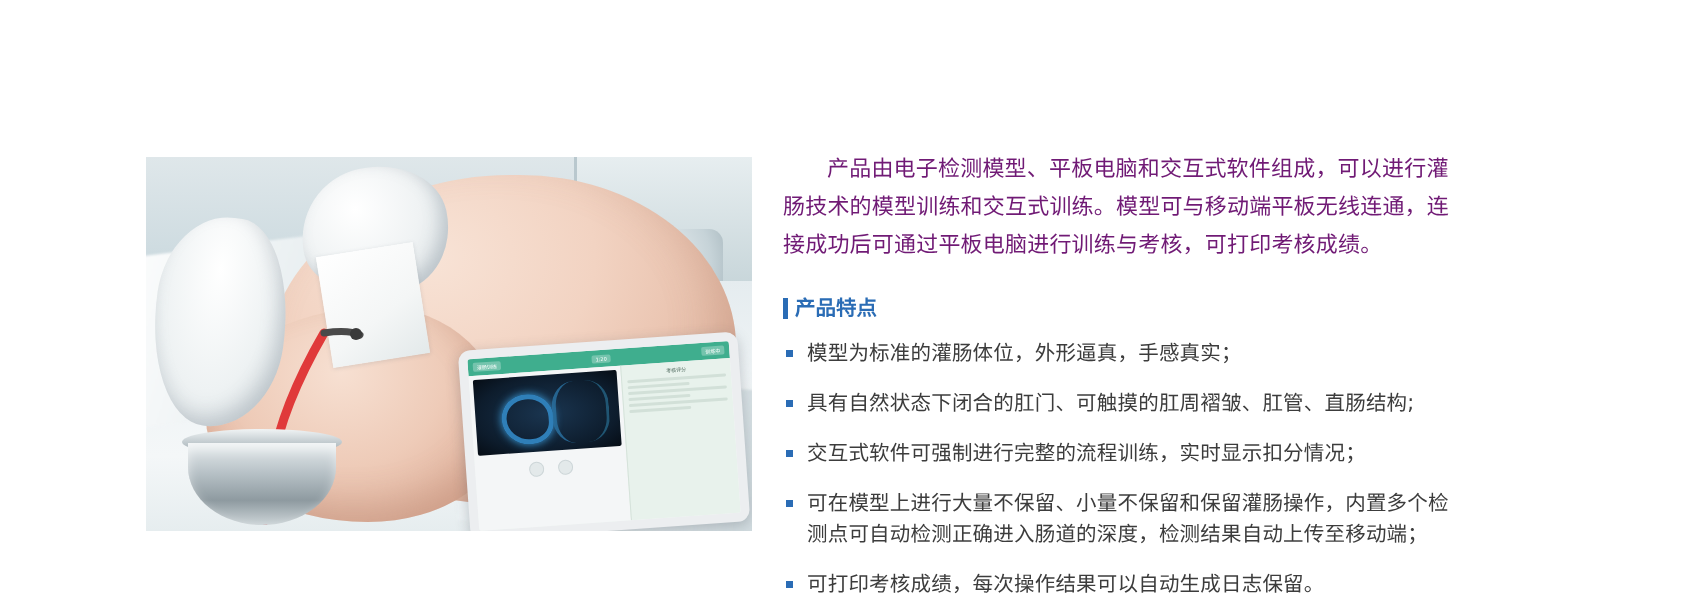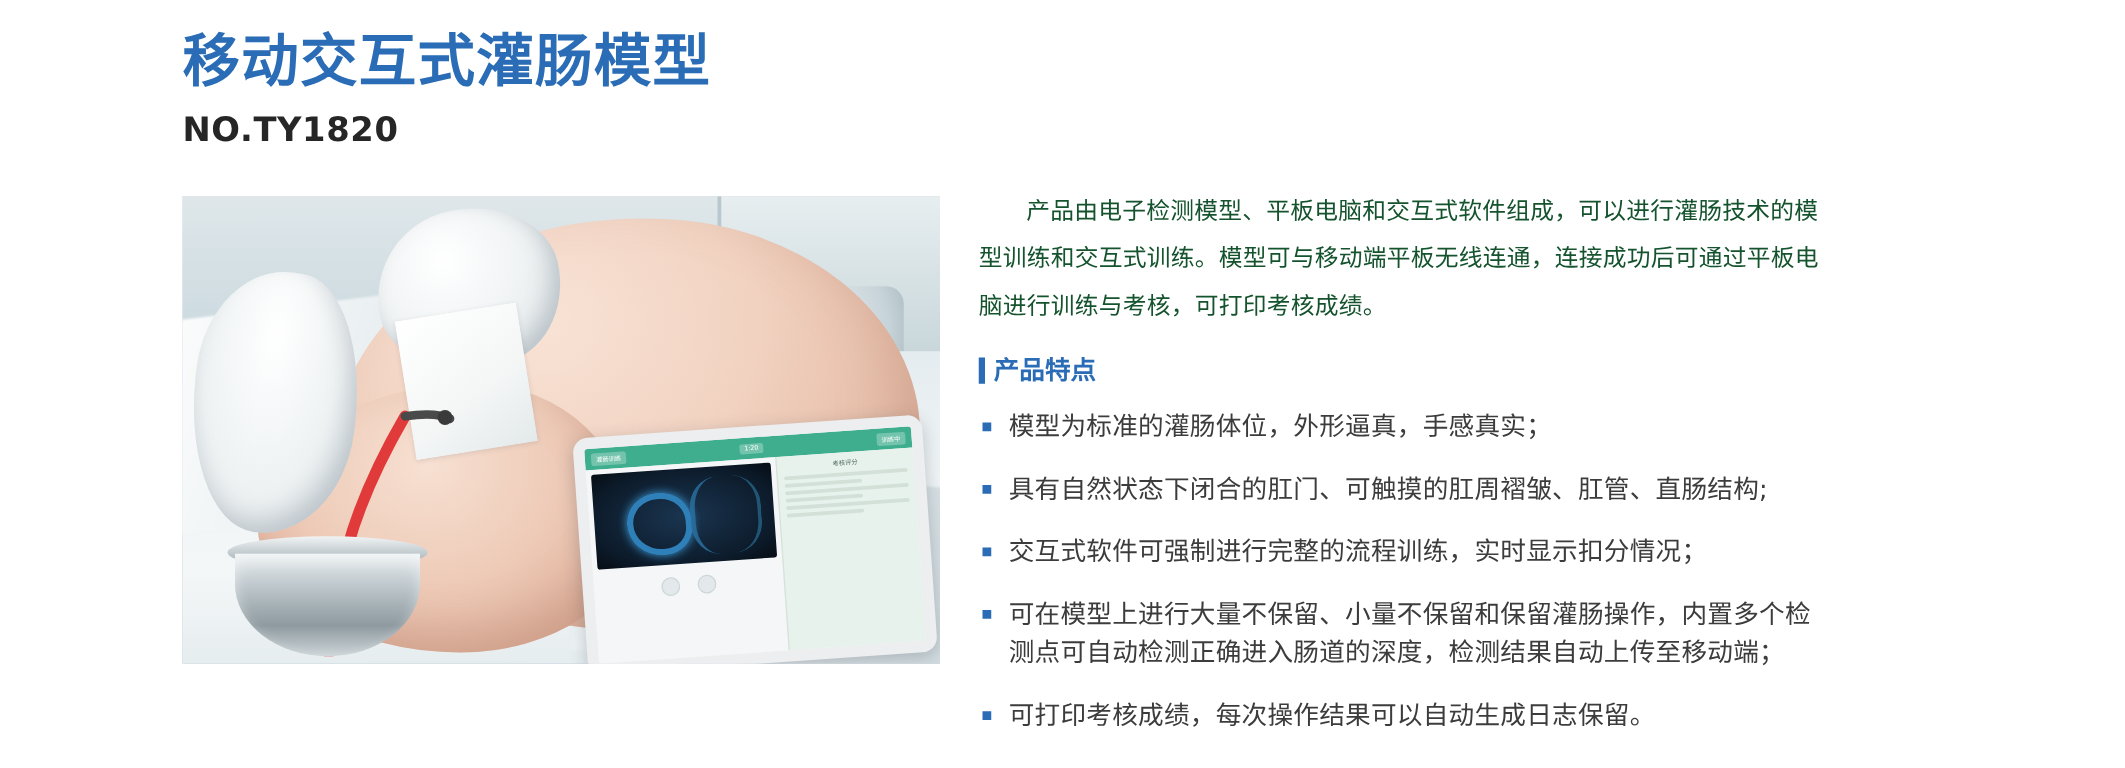--- a/index.html
+++ b/index.html
@@ -276,31 +276,31 @@
   }
 
   
   .content {
     position: absolute;
     left: 783px;
     top: 150px;
     width: 672px;
   }
   .intro {
-    font-size: 19px;
+    font-size: 22px;
     line-height: 38px;
-    color: #14532d;
+    color: #701a75;
     text-indent: 2em;
     margin: 0;
     letter-spacing: 0.2px;
   }
   .section-heading {
     display: flex;
     align-items: flex-start;
-    margin-top: 22px;
+    margin-top: 34px;
     margin-bottom: 8px;
   }
   .section-bar {
     width: 5px;
     height: 21px;
     background: #2a6cb5;
     margin-right: 7px;
     flex: 0 0 auto;
   }
   .section-title {
@@ -331,24 +331,20 @@
     width: 7px;
     height: 7px;
     background: #2a6cb5;
   }
 </style>
 </head>
 <body>
 
 <div class="page">
 
-  <div class="header">
-    <h1 class="product-title">移动交互式灌肠模型</h1>
-    <div class="product-model">NO.TY1820</div>
-  </div>
 
   <div class="photo">
     <div class="photo-inner">
       <div class="bg-wall"></div>
       <div class="bg-machine"></div>
       <div class="sheet"></div>
       <div class="sheet-fold-a"></div>
       <div class="sheet-fold-b"></div>
 
       <div class="body-mass"></div>

